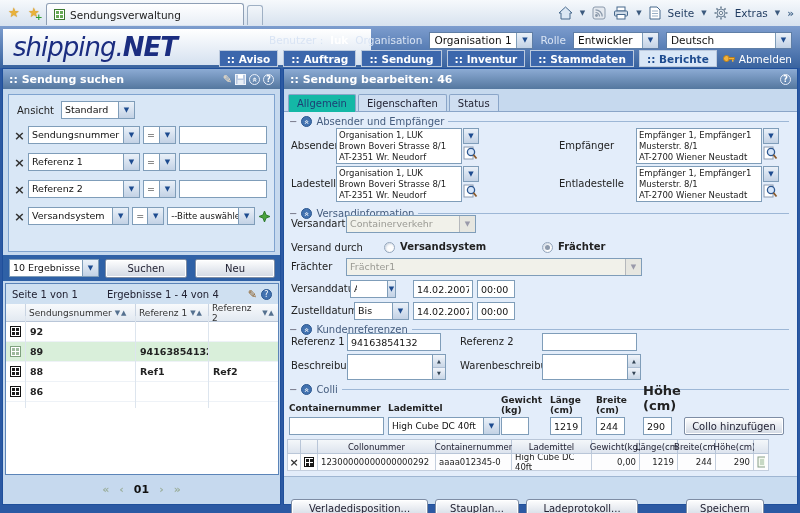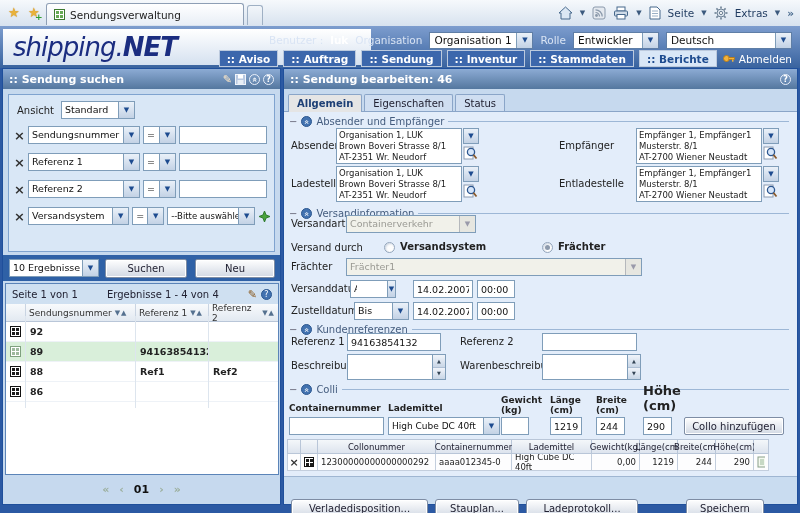--- a/index.html
+++ b/index.html
@@ -87,21 +87,21 @@
   .c3{width:69px;border-right:none !important;}
   .sort{font-size:7px;color:#55718f;margin-left:3px;letter-spacing:1px;}
   .pgbar{position:absolute;left:0;top:408px;width:100%;height:25px;display:flex;align-items:center;justify-content:center;gap:10px;}
   .pga{color:#9bae9b;font-weight:bold;font-size:11px;}
   .pgn{font-weight:bold;color:#111;font-size:11px;}
   
   .tabbar{position:absolute;left:0;top:21px;width:100%;height:22px;box-sizing:border-box;
           border-bottom:1px solid #8aa5c8;display:flex;align-items:flex-end;padding-left:4px;}
   .tab2{padding:3px 8px 2px;background:#cfdef1;border:1px solid #8aa5c8;border-bottom:none;margin-right:2px;
         border-radius:2px 2px 0 0;color:#223;font-size:10px;}
-  .tab2.active{background:#e5e5e5;font-weight:bold;color:#1d3f75;margin-bottom:-1px;padding-bottom:3px;}
+  .tab2.active{background:#14b8a6;font-weight:normal;color:#1d3f75;margin-bottom:-1px;padding-bottom:3px;}
   .content{position:absolute;left:0;top:43px;width:100%;height:367px;background:#e3edfa;}
   .sec{position:absolute;left:5px;right:8px;display:flex;align-items:center;gap:4px;}
   .sec .dash{color:#667;}
   .cico{width:11px;height:11px;border-radius:50%;background:#4272b0;border:1px solid #2c5790;color:#fff;
         font-size:8px;line-height:10px;text-align:center;box-sizing:border-box;}
   .chevup{display:inline-block;transform:rotate(90deg);}
   .stitle{color:#445c7e;font-size:10px;}
   .sline{flex:1;height:1px;background:#9db7d6;}
   .lbl{position:absolute;color:#222;font-size:10px;white-space:nowrap;}
   .lbl.b{font-weight:bold;}

